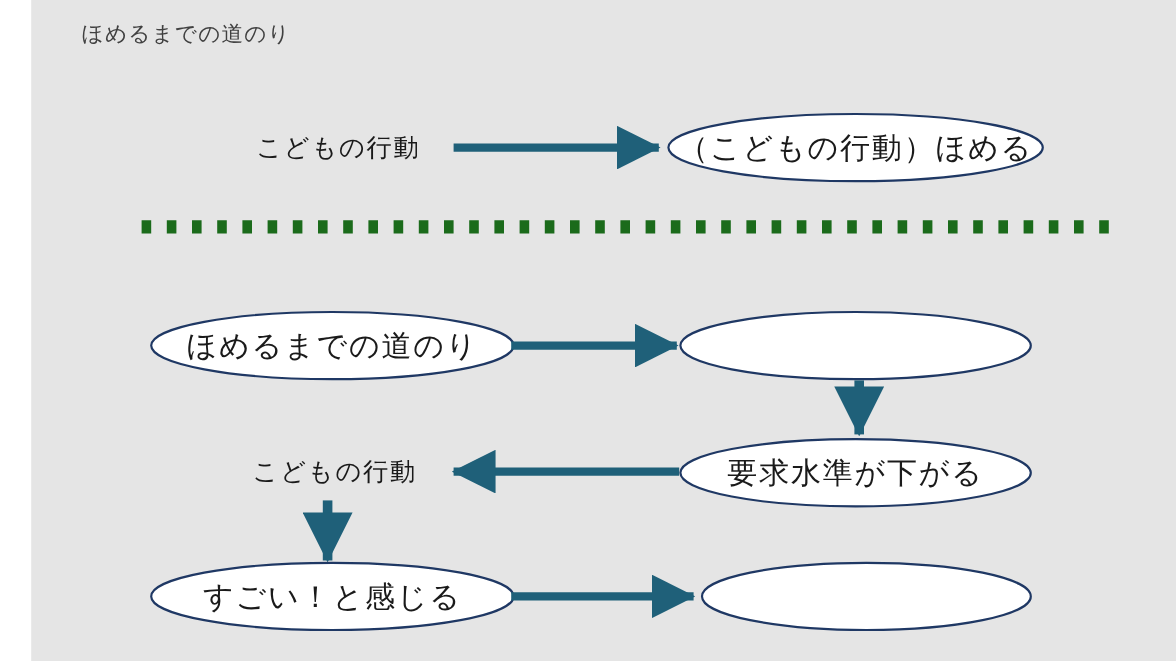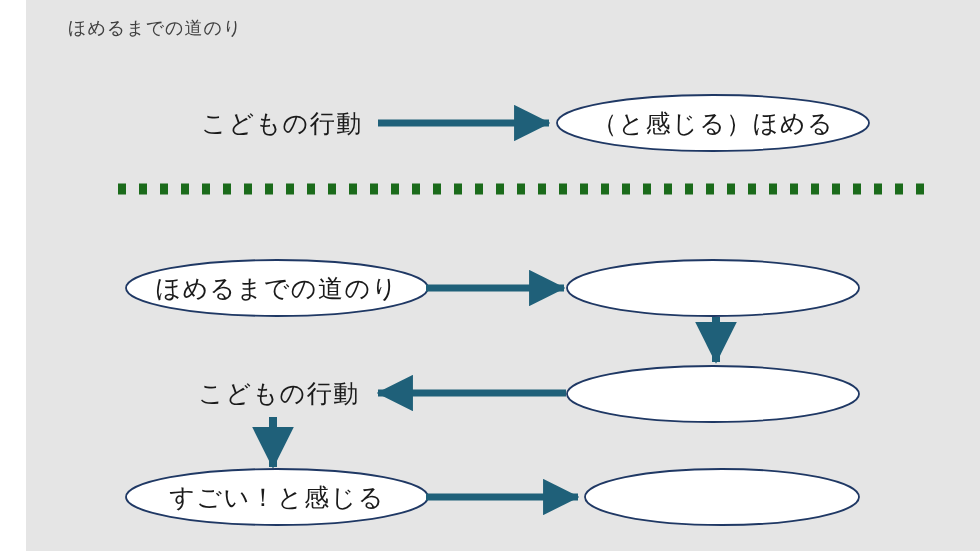--- a/index.html
+++ b/index.html
@@ -38,21 +38,21 @@
     position: absolute;
     font-size: 25px;
     color: #1a1a1a;
     white-space: nowrap;
     letter-spacing: 1.5px;
     transform: translate(-50%, -50%);
     text-align: center;
   }
   .plain-label {
     position: absolute;
-    font-size: 25px;
+    font-size: 21px;
     color: #1a1a1a;
     white-space: nowrap;
     letter-spacing: 1.5px;
     transform: translate(-50%, -50%);
     text-align: center;
   }
 </style>
 </head>
 <body>
 
@@ -103,24 +103,25 @@
 
     <g>
       <line x1="400" y1="497" x2="552" y2="497" stroke="#1F6079" stroke-width="7" marker-end="url(#arrowR)"></line>
     </g>
 
     <ellipse cx="696" cy="497" rx="137" ry="28" fill="#ffffff" stroke="#1F3864" stroke-width="1.8"></ellipse>
   </svg>
 
   <div class="plain-label" style="left:256px; top:123px;">こどもの行動</div>
 
-  <div class="node-label" style="left:687px; top:123px;">（と感じる）ほめる</div>
+  <div class="node-label" style="left:687px; top:123px;">（こどもの行動）ほめる</div>
 
   <div class="node-label" style="left:251px; top:288px;">ほめるまでの道のり</div>
 
 
+  <div class="node-label" style="left:687px; top:394px;">要求水準が下がる</div>
 
   <div class="plain-label" style="left:253px; top:393px;">こどもの行動</div>
 
   <div class="node-label" style="left:251px; top:497px;">すごい！と感じる</div>
 
 
 </div>
 
 </body></html>

